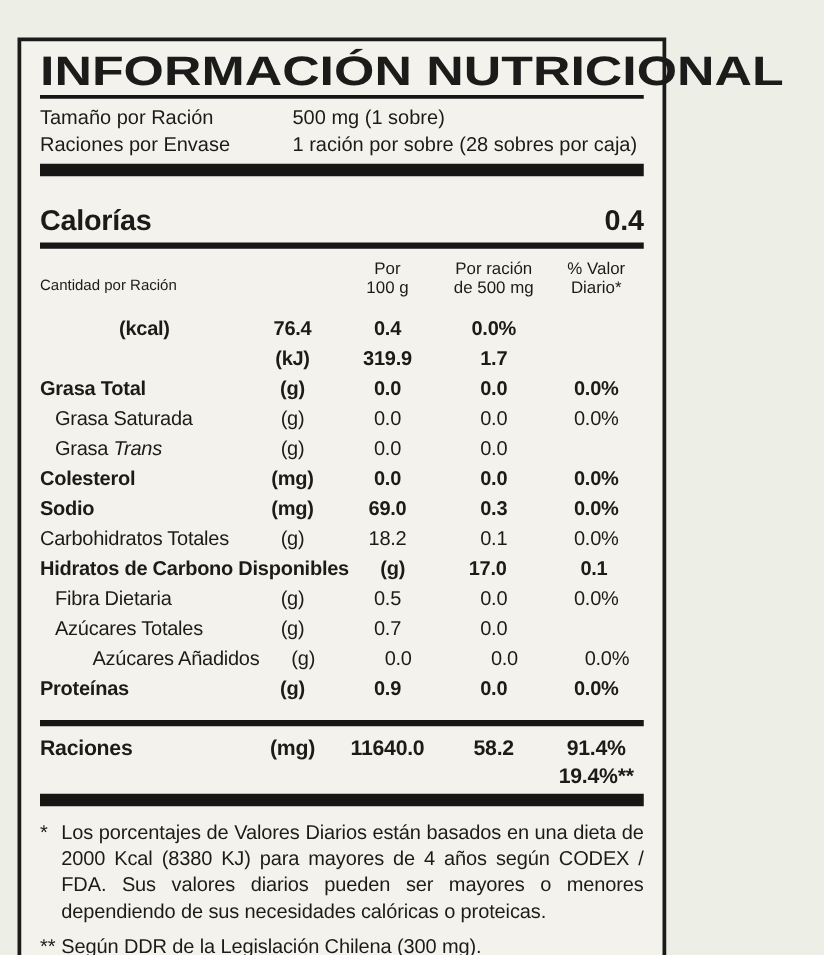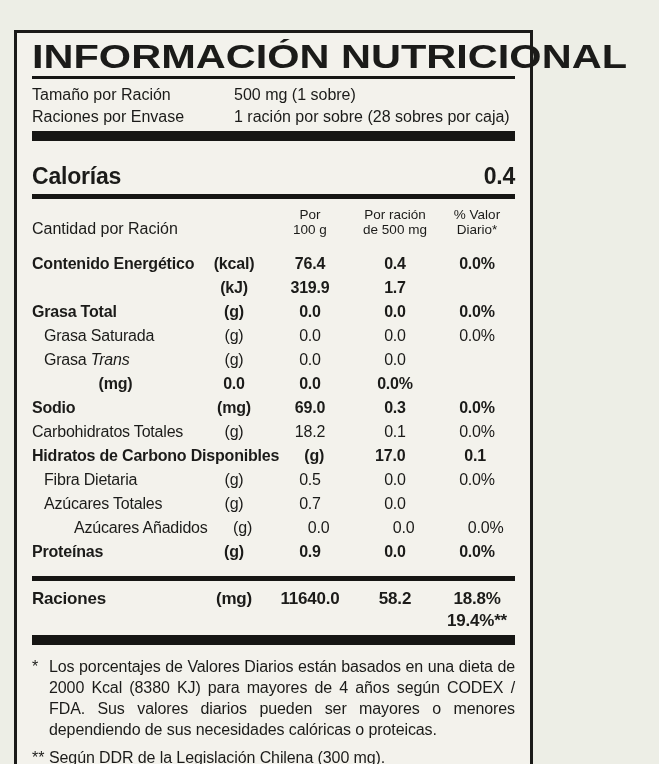--- a/index.html
+++ b/index.html
@@ -29,21 +29,21 @@
 
   .cal {
     display:flex; justify-content:space-between; align-items:center;
     font-weight:bold; font-size:23px; line-height:30px; padding:20px 0 3px 0;
     letter-spacing:-0.2px;
   }
 
   .grid { display:grid; grid-template-columns: 1fr 70px 82px 88px 76px; }
 
   .hdr { padding:8px 0 3px 0; align-items:end; }
-  .hdr .amount { grid-column:1 / span 2; font-size:16px; line-height:17px; }
+  .hdr .amount { grid-column:1 / span 2; font-size:12px; line-height:17px; }
   .colh { text-align:center; font-size:13.5px; line-height:15px; }
   .colh span { display:block; }
 
   .rows-wrap { margin-top:12px; }
   .nrow { font-size:16px; line-height:24px; letter-spacing:-0.2px; }
   .nrow .name { white-space:nowrap; }
   .nrow .unit, .nrow .num { text-align:center; }
   .b { font-weight:bold; }
   .sep-top { margin-top:12px; }
 
@@ -100,21 +100,20 @@
       <span>de 500 mg</span>
     </div>
     <div class="colh">
       <span>% Valor</span>
       <span>Diario*</span>
     </div>
   </div>
 
   <div class="rows-wrap" id="rows">
   <div class="grid nrow b">
-    <span class="name" style="padding-left: 0px;">Contenido Energético</span>
     <span class="unit">(kcal)</span>
     <span class="num">76.4</span>
     <span class="num">0.4</span>
     <span class="num">0.0%</span>
   </div>
 
   <div class="grid nrow b">
     <span class="name" style="padding-left: 0px;"></span>
     <span class="unit">(kJ)</span>
     <span class="num">319.9</span>
@@ -140,20 +139,21 @@
 
   <div class="grid nrow">
     <span class="name" style="padding-left: 12px;">Grasa&nbsp;<i>Trans</i></span>
     <span class="unit">(g)</span>
     <span class="num">0.0</span>
     <span class="num">0.0</span>
     <span class="num"></span>
   </div>
 
   <div class="grid nrow b">
+    <span class="name" style="padding-left: 0px;">Colesterol</span>
     <span class="unit">(mg)</span>
     <span class="num">0.0</span>
     <span class="num">0.0</span>
     <span class="num">0.0%</span>
   </div>
 
   <div class="grid nrow b">
     <span class="name" style="padding-left: 0px;">Sodio</span>
     <span class="unit">(mg)</span>
     <span class="num">69.0</span>
@@ -211,21 +211,21 @@
 </div>
 
   <div class="rule-md sep-top"></div>
 
   <div class="grid mag">
     <span class="name">Raciones</span>
     <span class="unit">(mg)</span>
     <span class="num">11640.0</span>
     <span class="num">58.2</span>
     <span class="num">
-      <span>18.8%</span>
+      <span>91.4%</span>
       <span class="dv2">19.4%**</span>
     </span>
   </div>
 
   <div class="bar-thick"></div>
 
   <div class="fn fn1">
     <span class="marker">*</span>
     <span class="txt">Los porcentajes de Valores Diarios están basados en una dieta de 2000 Kcal (8380 KJ) para mayores de 4 años según CODEX / FDA. Sus valores diarios pueden ser mayores o menores dependiendo de sus necesidades calóricas o proteicas.</span>
   </div>

